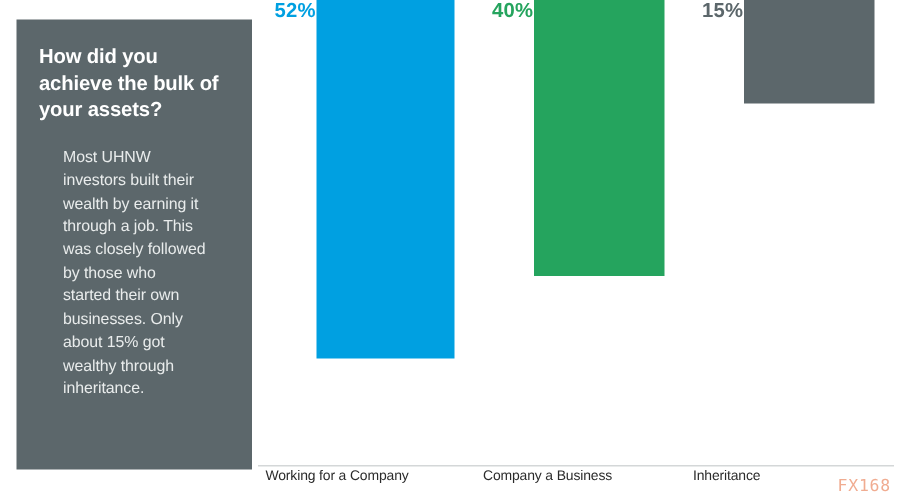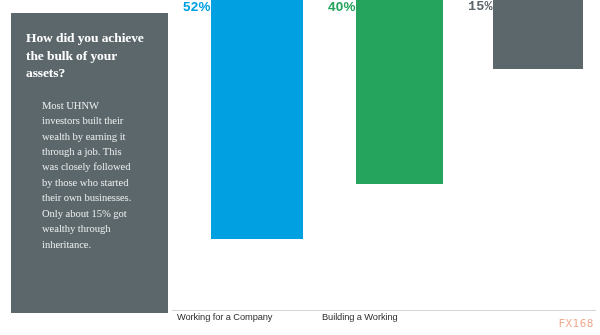--- a/index.html
+++ b/index.html
@@ -24,21 +24,20 @@
   
   .side-panel {
     position: absolute;
     left: 11px;
     top: 13px;
     width: 157px;
     height: 300px;
     background: #5c676b;
     box-sizing: border-box;
     padding: 16px 15px 10px 15px;
-    font-family: Liberation Serif, serif;
   }
   .panel-heading {
     color: #ffffff;
     font-size: 13.5px;
     font-weight: bold;
     line-height: 1.30;
     margin: 0 0 13px 0;
     letter-spacing: -0.1px;
   }
   .panel-body {
@@ -68,21 +67,21 @@
   }
 
   .bar-group {
     position: absolute;
     bottom: 25px;
     width: 120px;
     height: 310px;
   }
   .bar-group.g0 { left: 15px; }
   .bar-group.g1 { left: 160px; width: 115px; margin-top: 20px; }
-  .bar-group.g2 { left: 300px; width: 115px; font-family: Liberation Mono, monospace; }
+  .bar-group.g2 { left: 300px; width: 115px; }
 
   .bar-stack {
     position: absolute;
     left: 0;
     bottom: 25px;
     width: 100%;
     height: 285px;
     display: flex;
     flex-direction: row;
     justify-content: flex-end;
@@ -148,27 +147,28 @@
         <div class="bar-rect" style="height: 239px; background: rgb(0, 160, 225);"></div>
       </div>
       <div class="cat-label">Working for a Company</div>
     </div>
 
     <div class="bar-group g1">
       <div class="bar-stack">
         <div class="value-label" style="color: rgb(37, 164, 94);">40%</div>
         <div class="bar-rect" style="height: 184px; background: rgb(37, 164, 94);"></div>
       </div>
-      <div class="cat-label">Building a Working</div>
+      <div class="cat-label">Company a Business</div>
     </div>
 
     <div class="bar-group g2">
       <div class="bar-stack">
         <div class="value-label" style="color: rgb(92, 103, 107);">15%</div>
         <div class="bar-rect" style="height: 69px; background: rgb(92, 103, 107);"></div>
       </div>
+      <div class="cat-label">Inheritance</div>
     </div>
 
   </div>
 
   <div class="watermark" style="color: rgb(240, 168, 140);">FX168</div>
 
 </div>
 
 </body></html>

